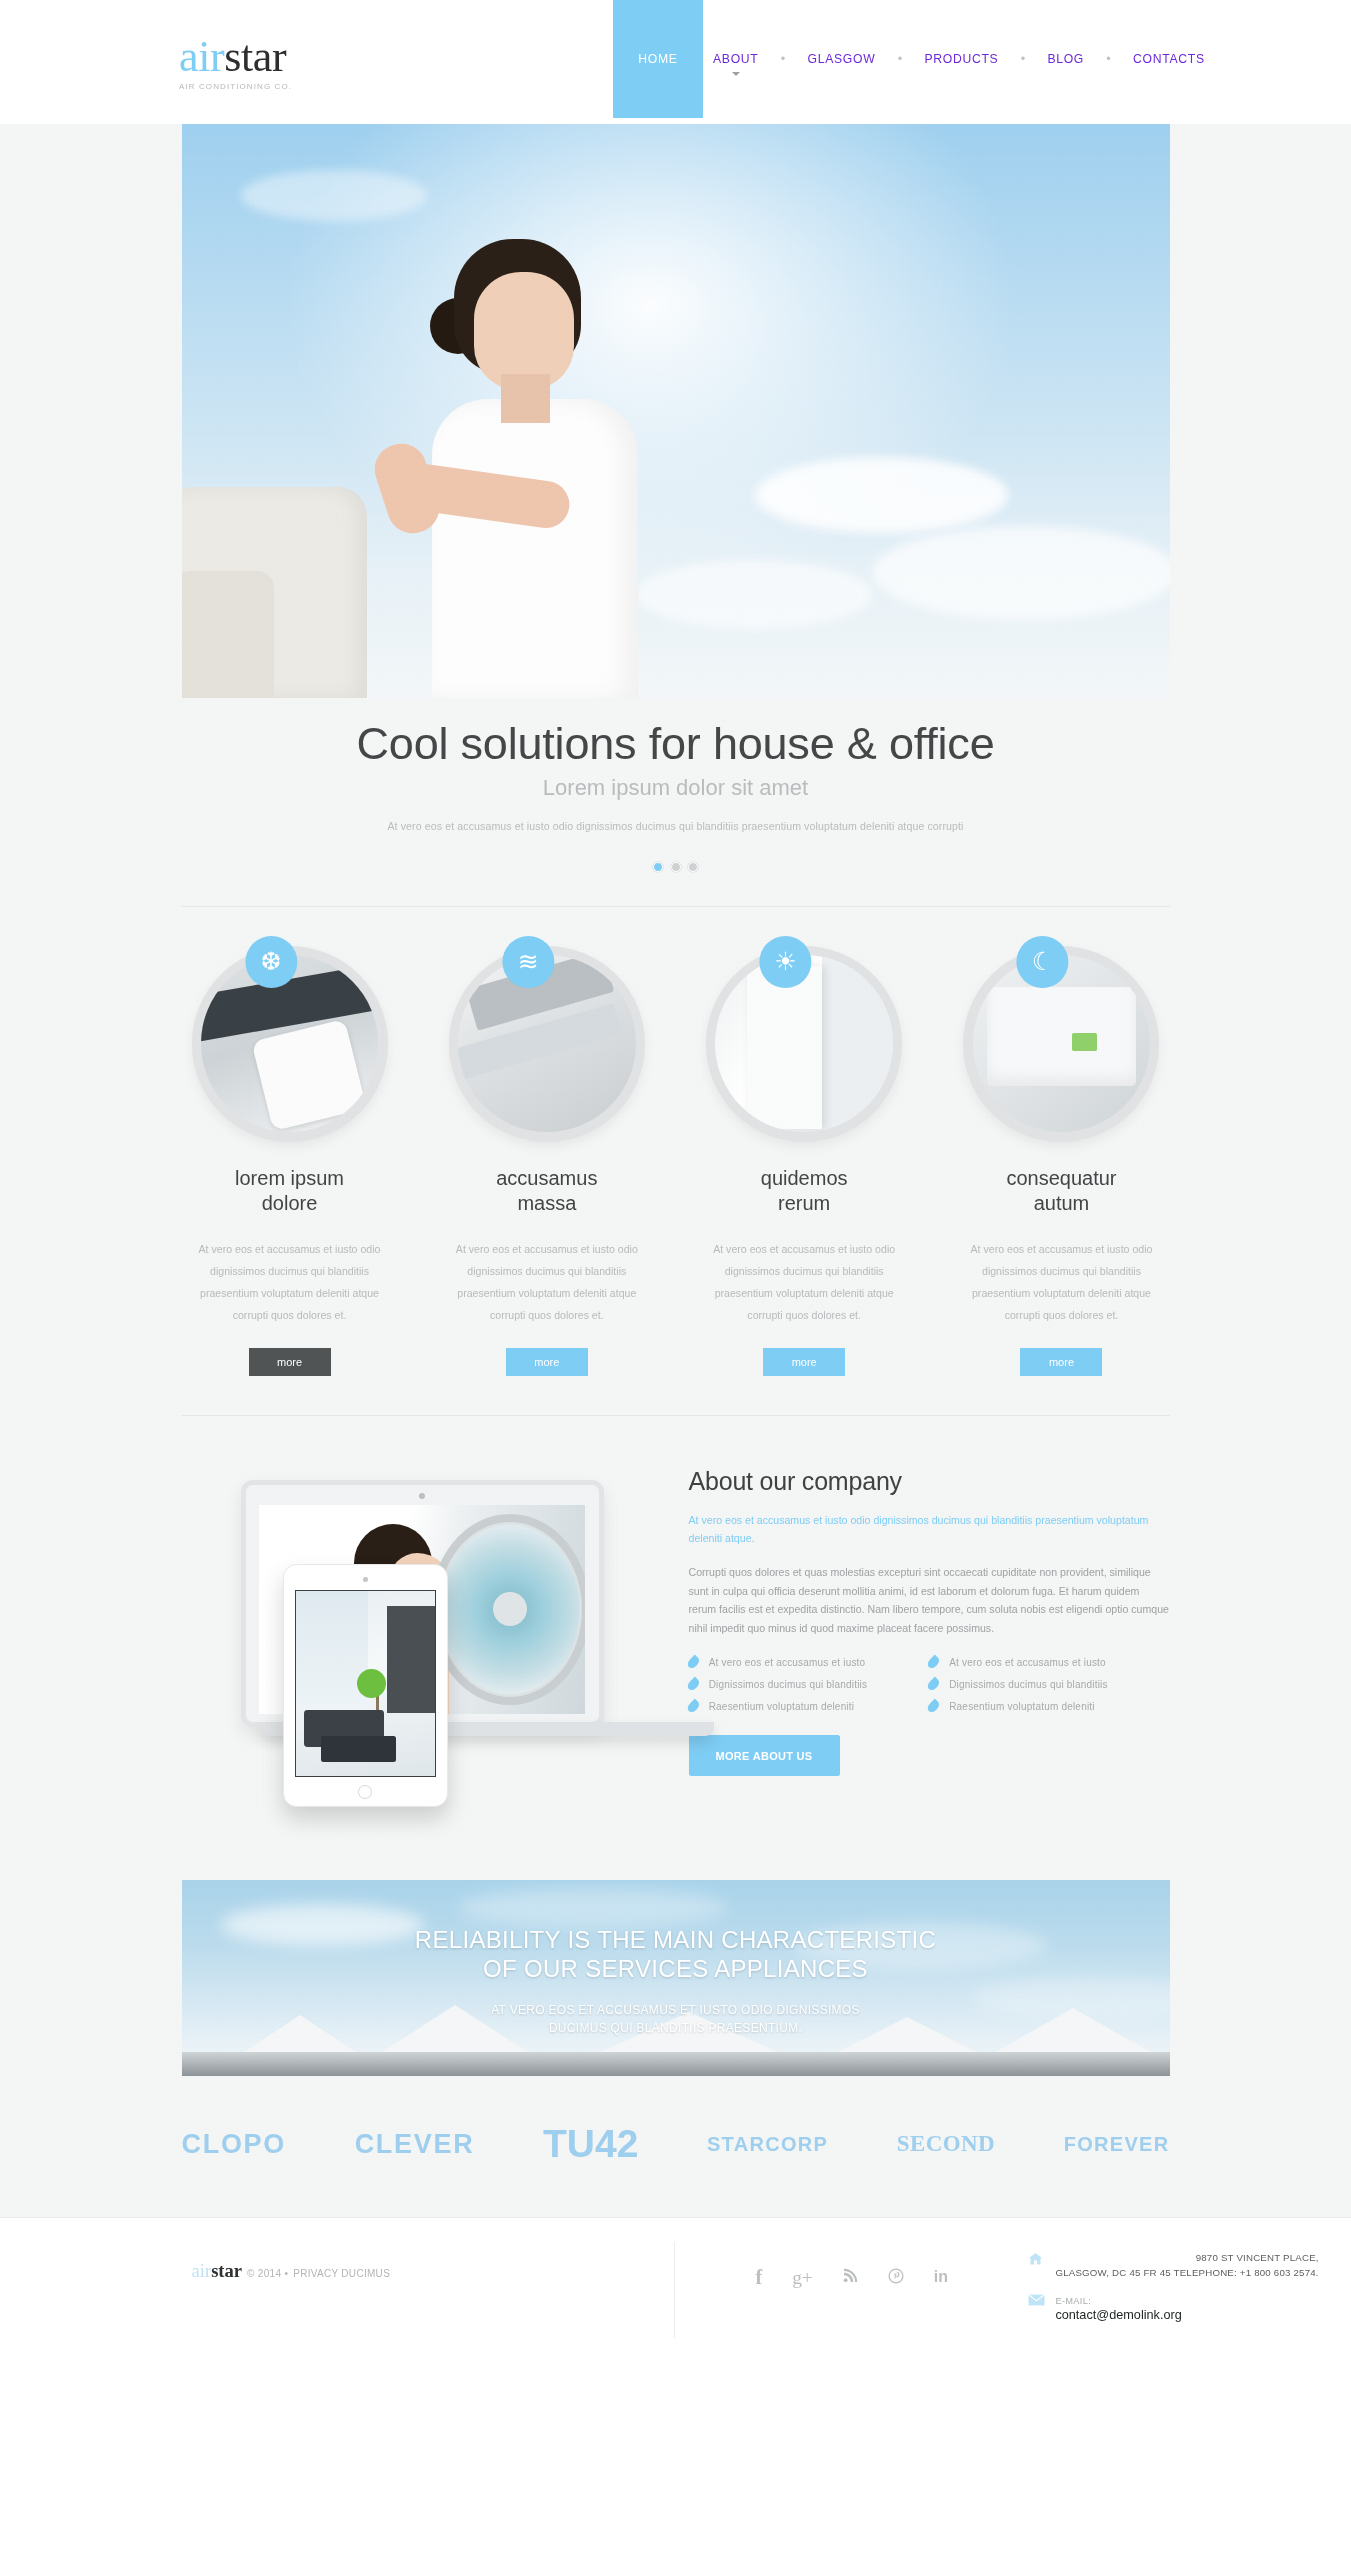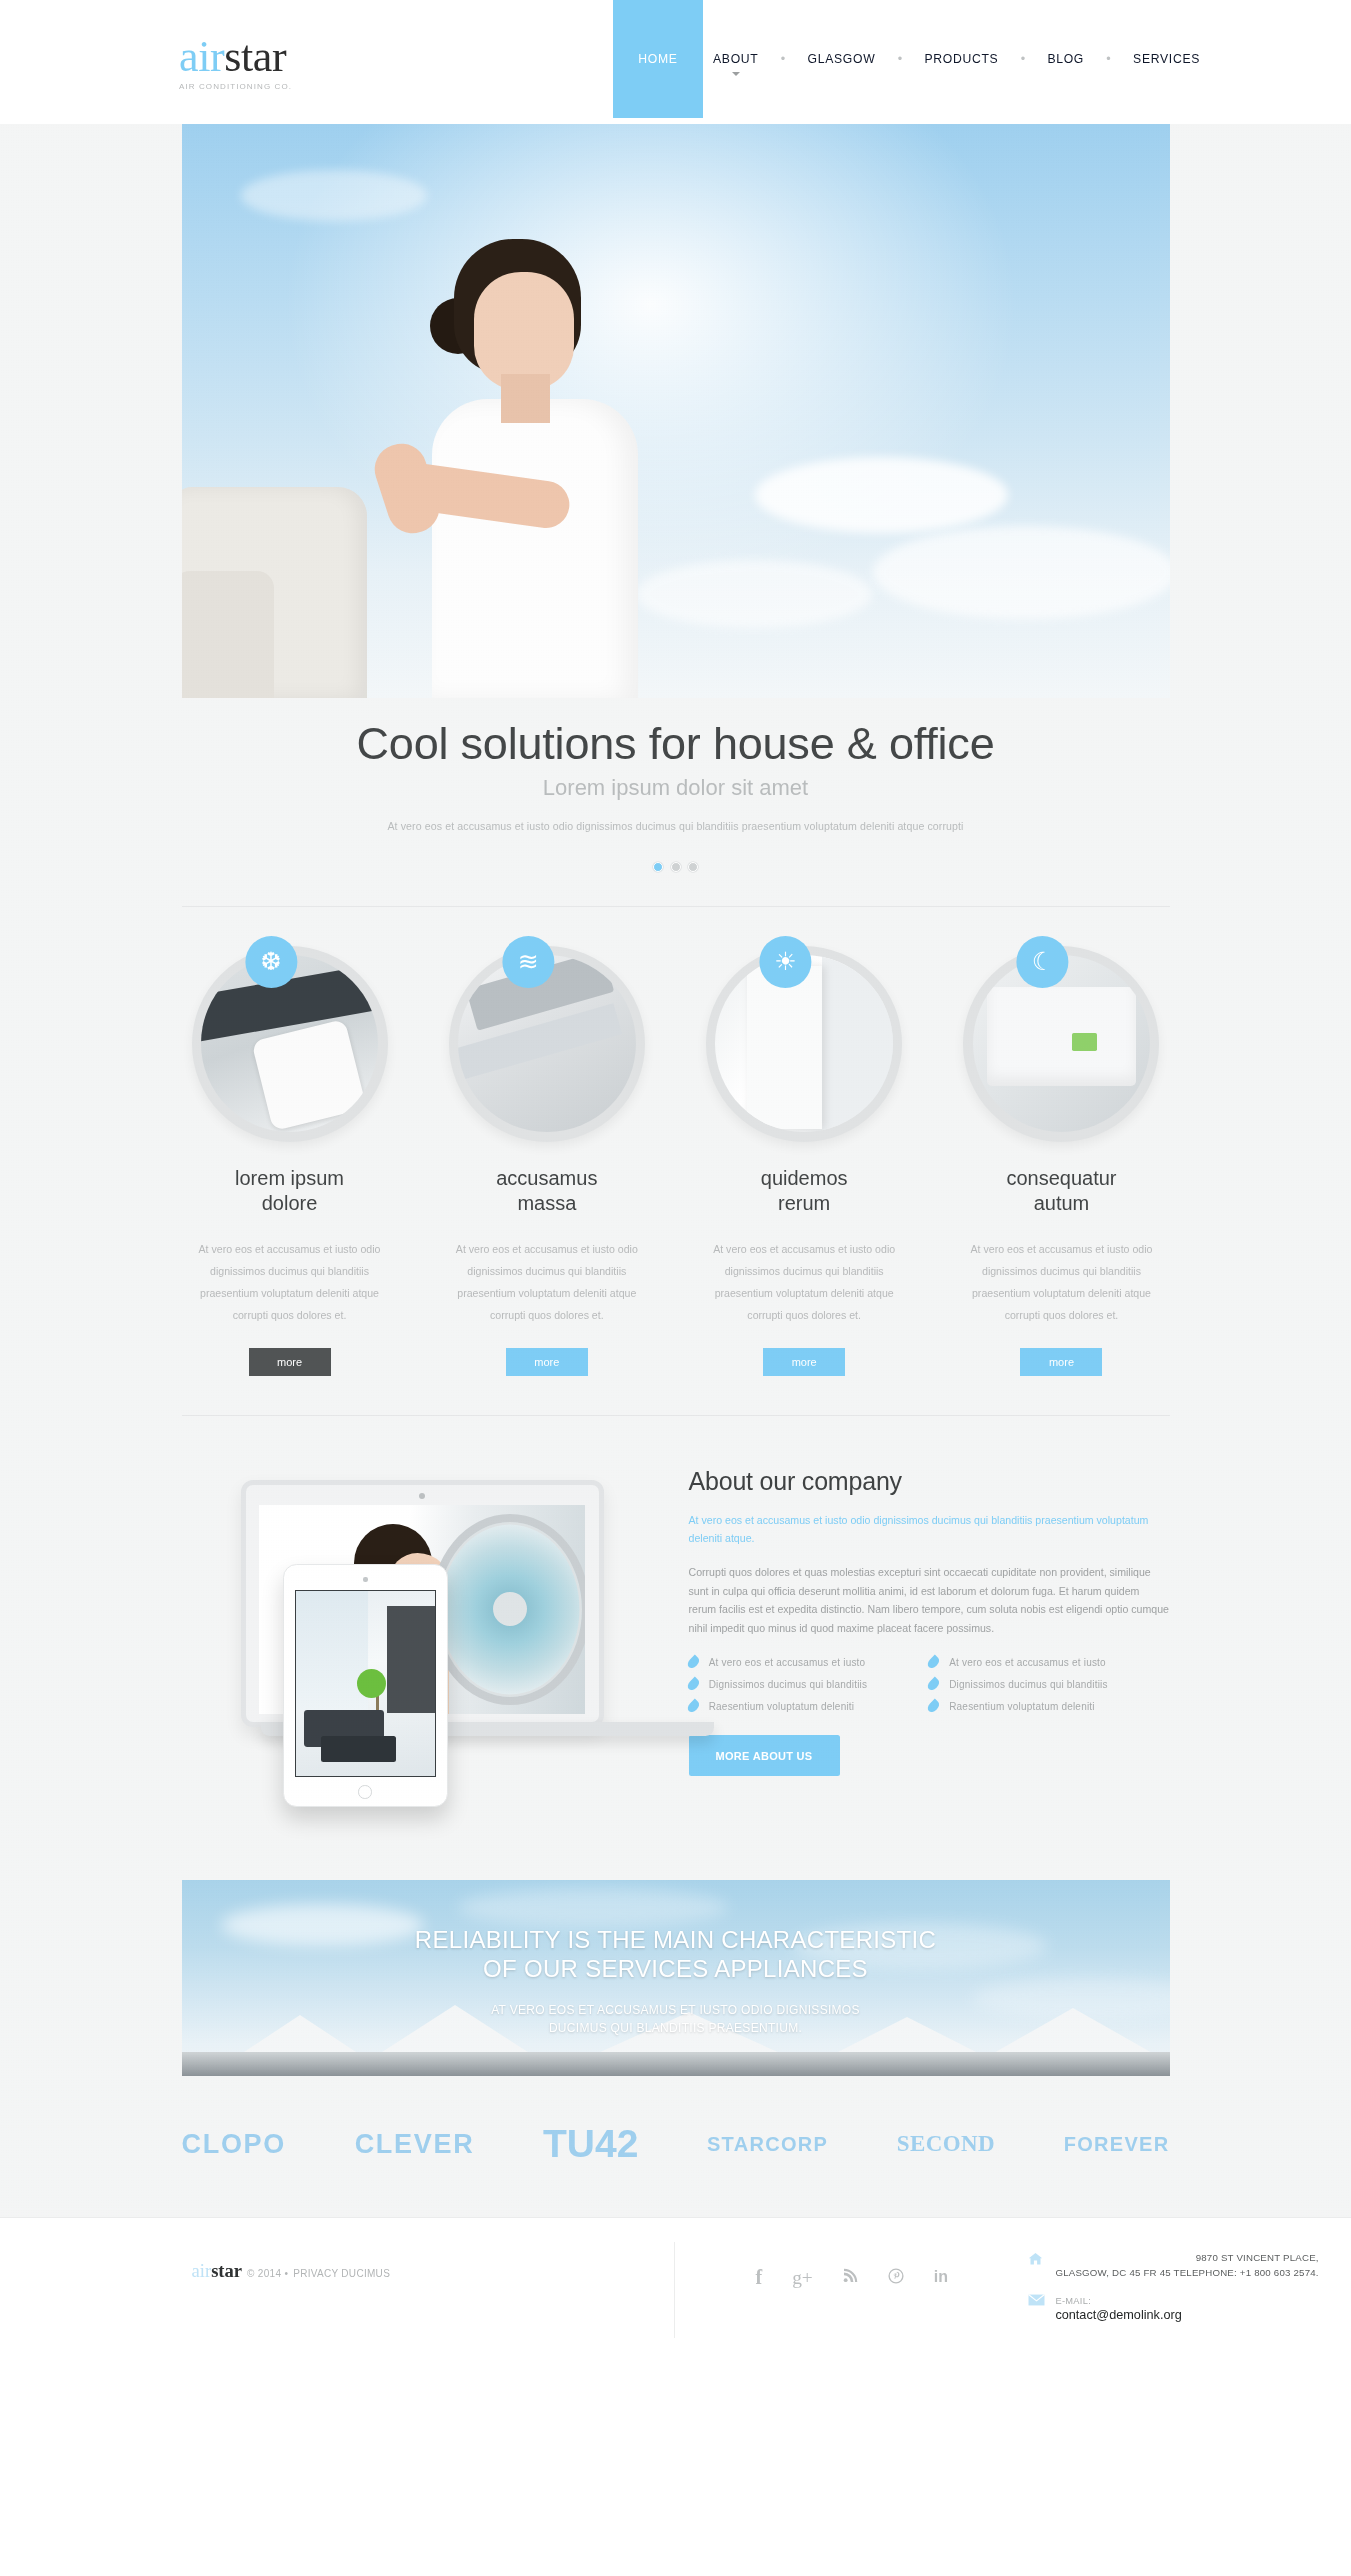--- a/index.html
+++ b/index.html
@@ -47,21 +47,21 @@
     top: 0;
     height: 118px;
     display: flex;
     align-items: stretch;
   }
   .nav-item {
     display: flex;
     align-items: center;
     justify-content: center;
     position: relative;
-    color: #0f172a;
+    color: #6d28d9;
     font-size: 12.2px;
     letter-spacing: 0.7px;
     cursor: pointer;
     padding: 0 10px;
     height: 118px;
   }
   .nav-item.active {
     background: #7ecdf5;
     color: #ffffff;
     width: 90px;
@@ -532,21 +532,21 @@
     <div class="nav-sep">•</div>
     <div class="nav-item">
       <span>PRODUCTS</span>
     </div>
     <div class="nav-sep">•</div>
     <div class="nav-item">
       <span>BLOG</span>
     </div>
     <div class="nav-sep">•</div>
     <div class="nav-item">
-      <span>SERVICES</span>
+      <span>CONTACTS</span>
     </div>
   </div>
 </div>
 
 <div class="page-body noise-bg">
 
   <div class="hero">
     <div class="hero-img">
       <div class="sun-glow"></div>
       <div class="cloud" style="left:58%;top:58%;width:253px;height:76px;"></div>

